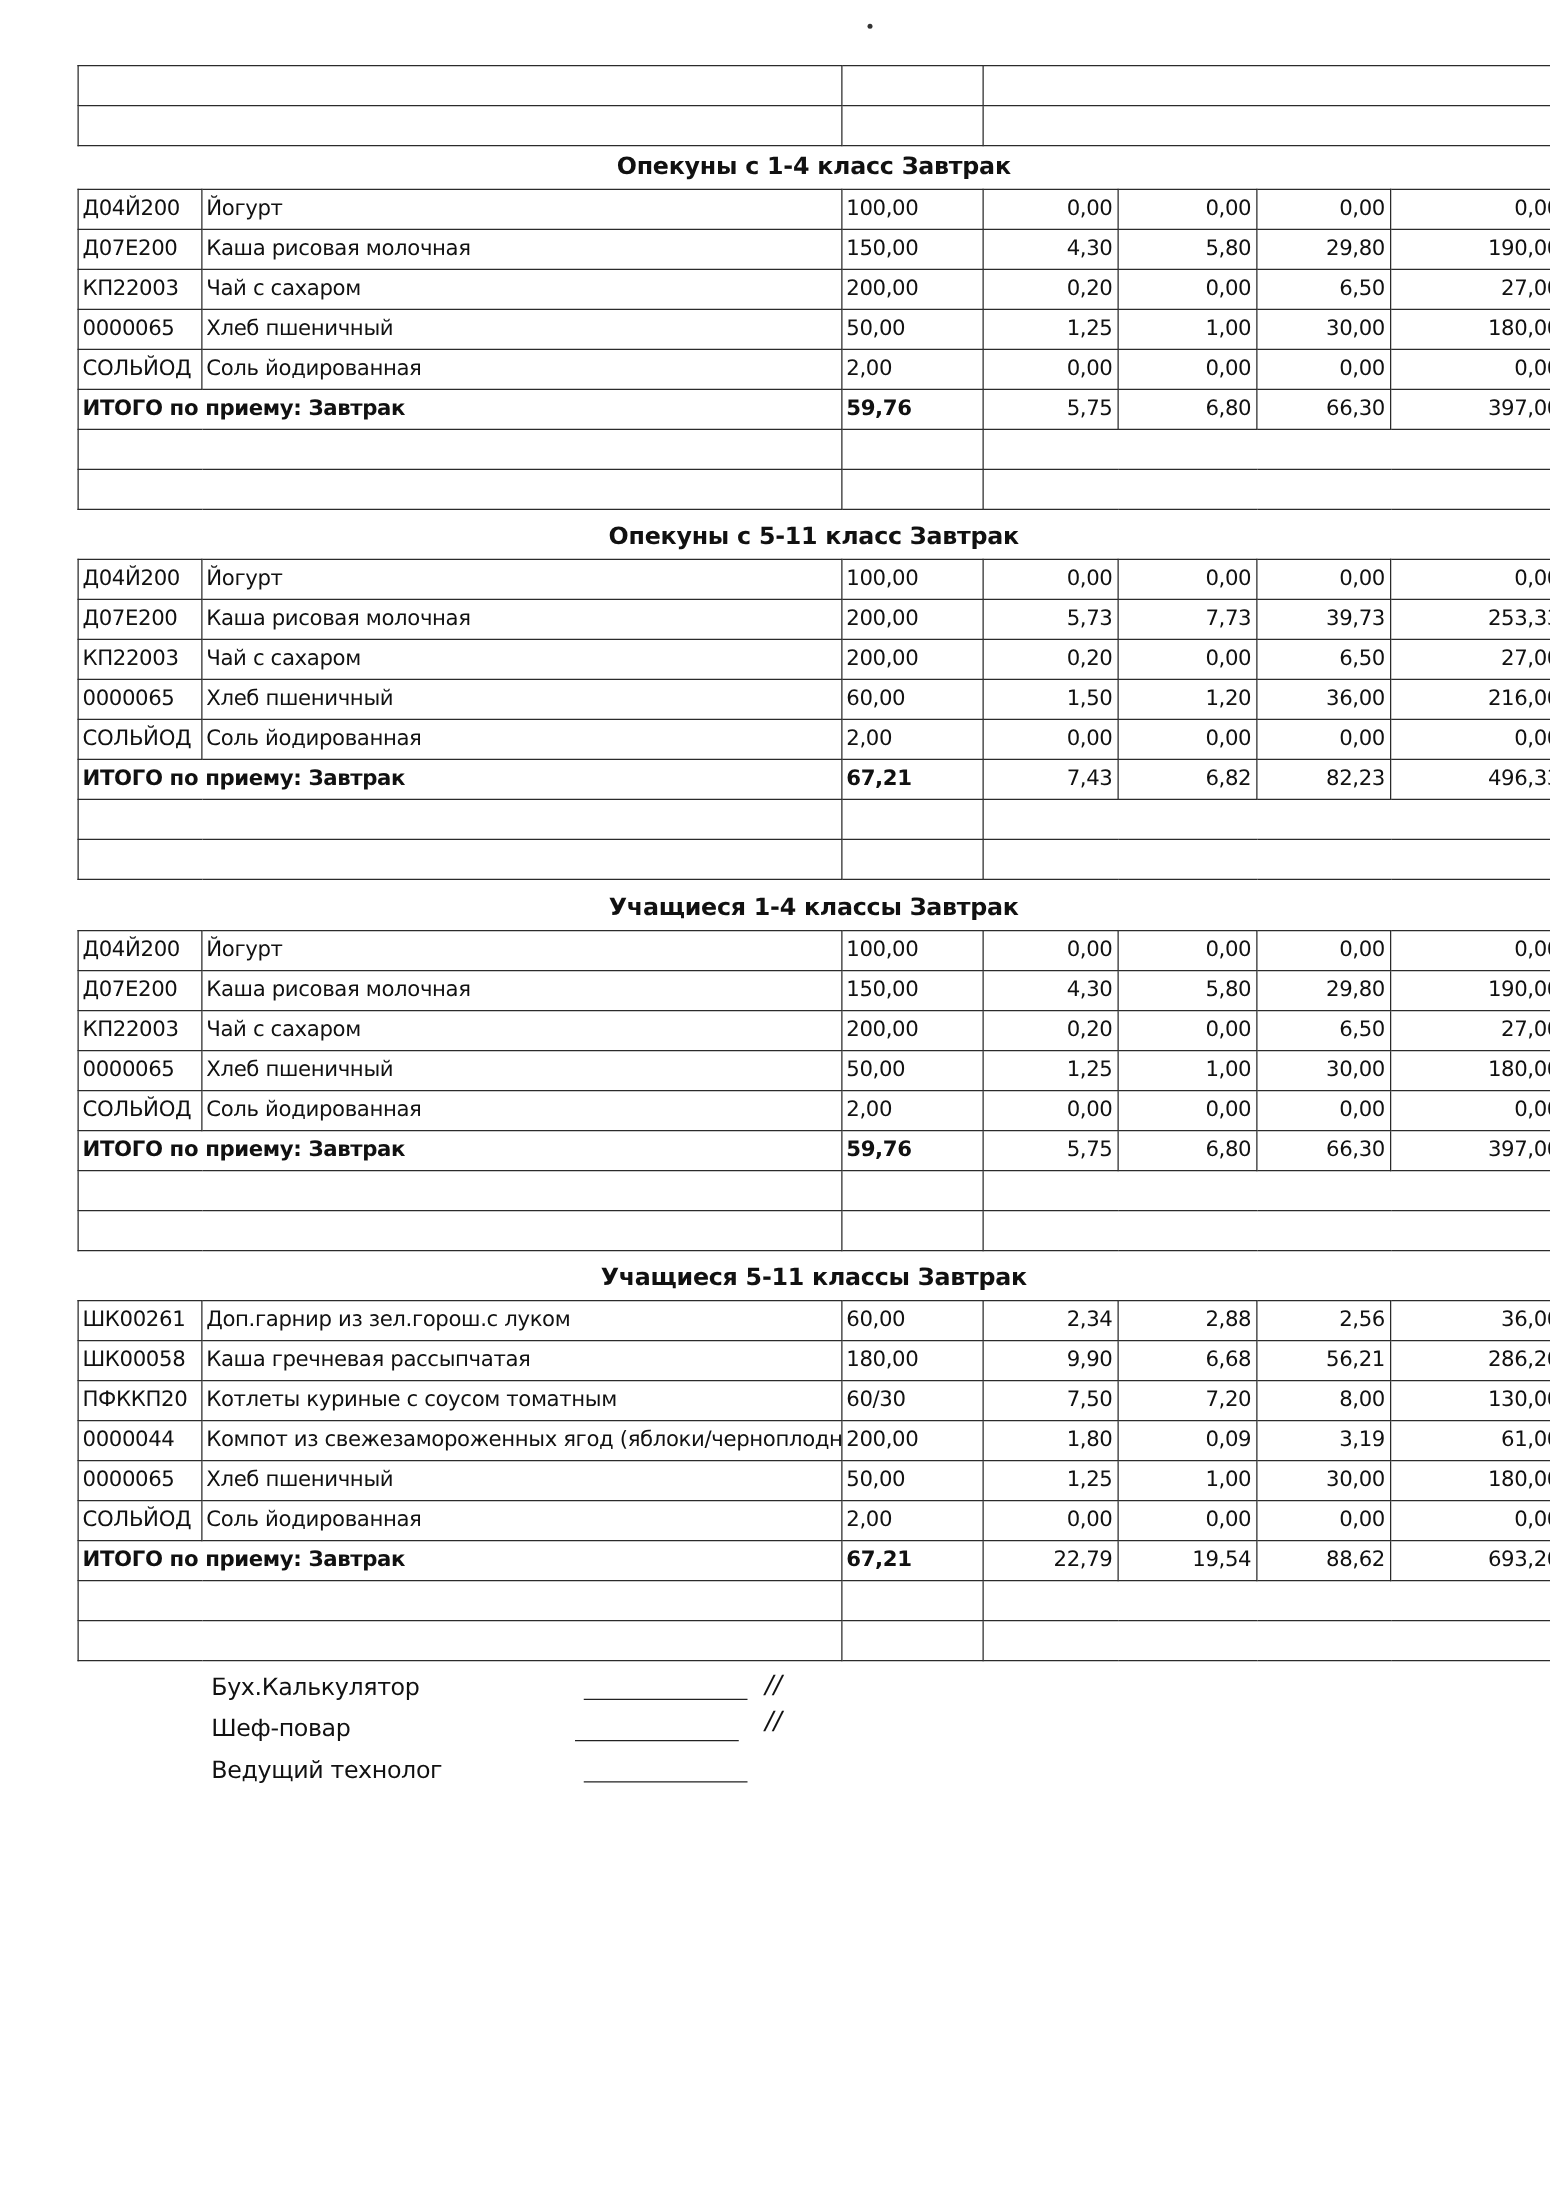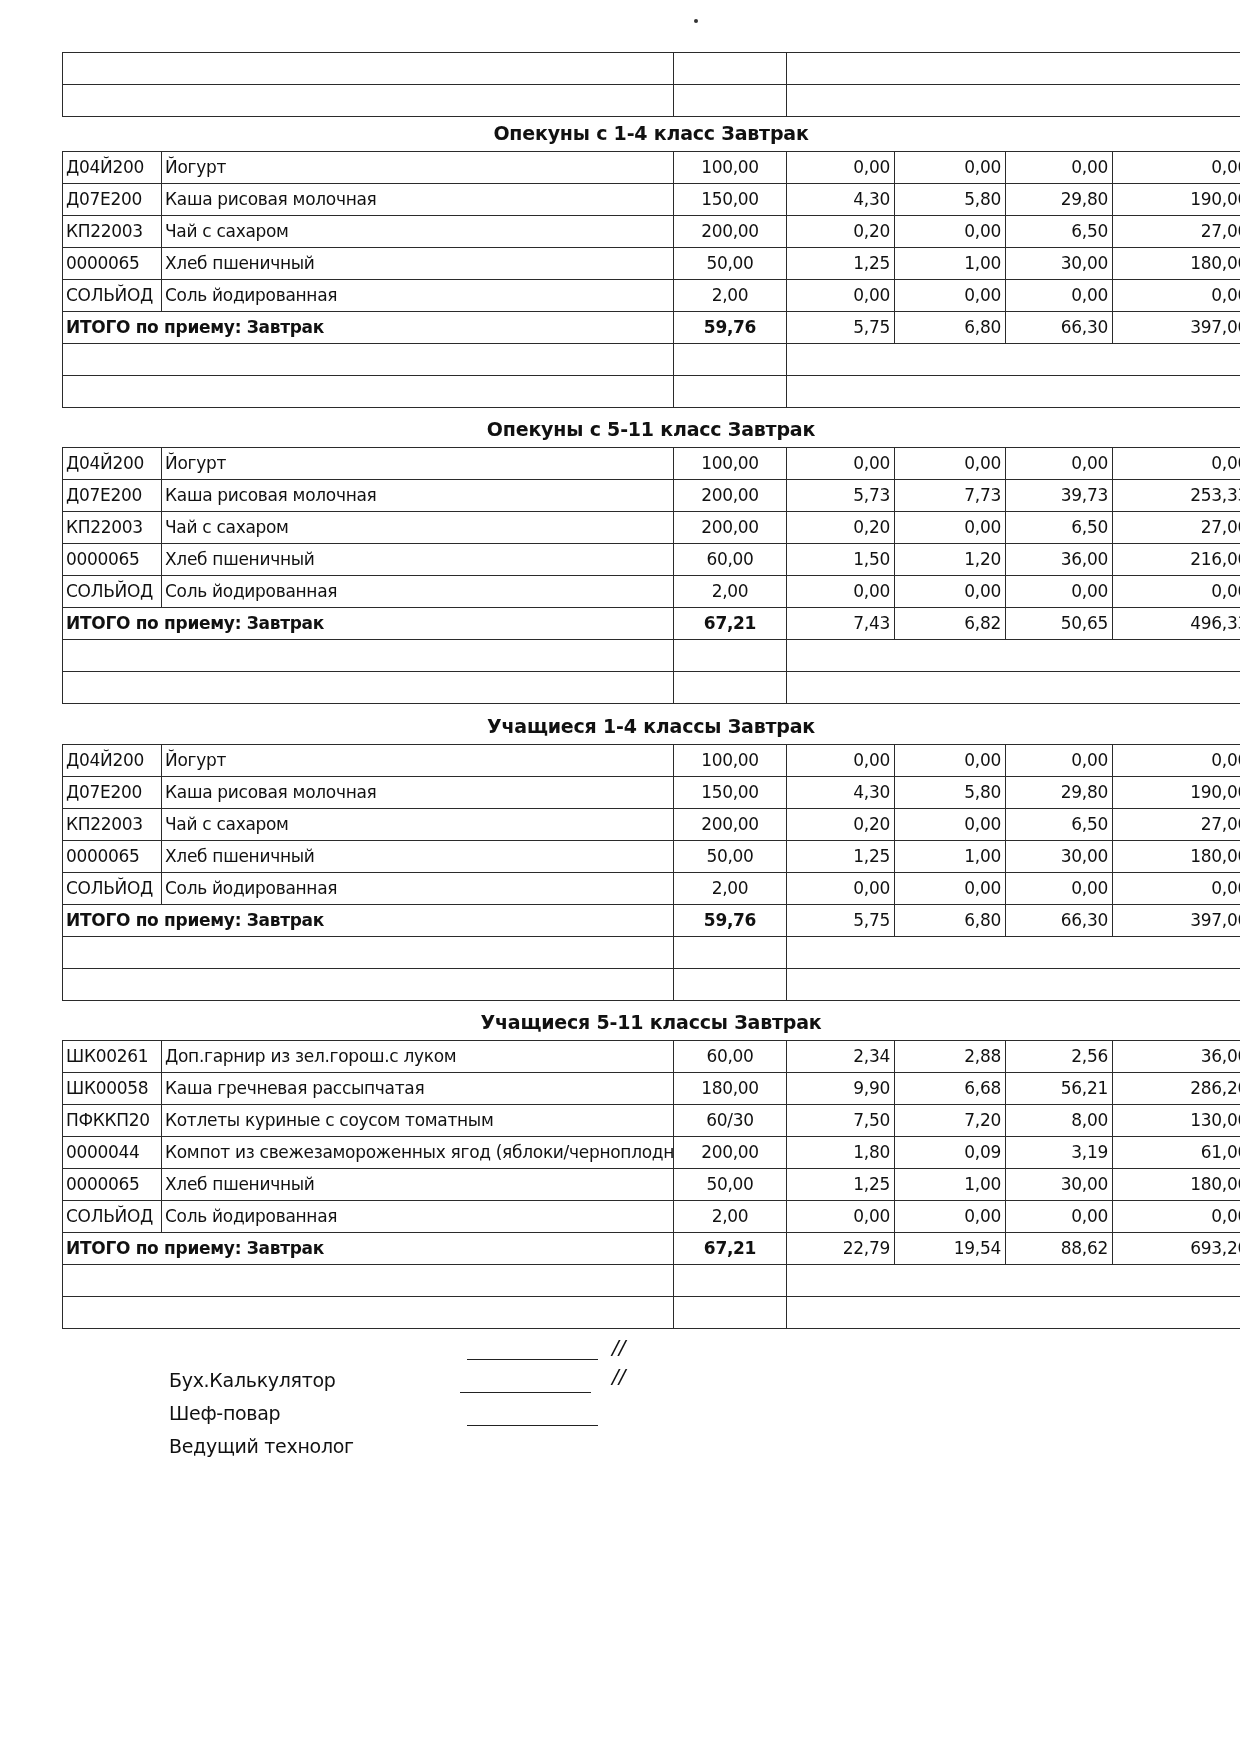--- a/index.html
+++ b/index.html
@@ -14,35 +14,35 @@
     border-collapse: collapse; table-layout: fixed;
   }
   table.grid td {
     border: 1.5px solid #2b2b2b;
     height: 31px; padding: 0 3px;
     font-size: 17px; line-height: 31px;
     white-space: nowrap; overflow: hidden;
     letter-spacing: -0.3px;
   }
   table.grid td.num { text-align: right; padding-right: 4px; }
-  table.grid td.qty { text-align: center; }
+  table.grid td.qty { }
   table.grid td.bold { font-weight: bold; }
   table.grid tr.blank td { height: 31px; }
   col.c-code { width: 99px; }
   col.c-name { width: 512px; }
   col.c-qty { width: 113px; }
   col.c-p { width: 108px; }
   col.c-f { width: 111px; }
   col.c-c { width: 107px; }
   col.c-e { width: 140px; }
   .section-title {
     position: absolute; left: 62px; width: 1178px; text-align: center;
     font-weight: bold; font-size: 19px; letter-spacing: -0.2px;
   }
-  .sig-label { position: absolute; left: 169px; font-size: 19px; letter-spacing: -0.3px; margin-top: 30px; }
+  .sig-label { position: absolute; left: 169px; font-size: 19px; letter-spacing: -0.3px; }
   .sig-line { position: absolute; height: 0; border-top: 1.5px solid #222; width: 131px; }
   .sig-slash { position: absolute; font-size: 20px; font-style: italic; }
 </style>
 </head>
 <body>
 
 <div class="scan-dot" style="left:694px; top:19px;"></div>
 
 <table class="grid" style="top:52px;">
   <colgroup>
@@ -197,21 +197,21 @@
         <td class="num">0,00</td>
         <td class="num">0,00</td>
         <td class="num">0,00</td>
         <td class="num">0,00</td>
       </tr>
     <tr>
         <td colspan="2" class="bold">ИТОГО по приему: Завтрак</td>
         <td class="qty bold">67,21</td>
         <td class="num">7,43</td>
         <td class="num">6,82</td>
-        <td class="num">50,65</td>
+        <td class="num">82,23</td>
         <td class="num">496,33</td>
       </tr>
     <tr class="blank">
         <td colspan="2"></td>
         <td></td>
         <td colspan="4"></td>
       </tr>
     <tr class="blank">
         <td colspan="2"></td>
         <td></td>

